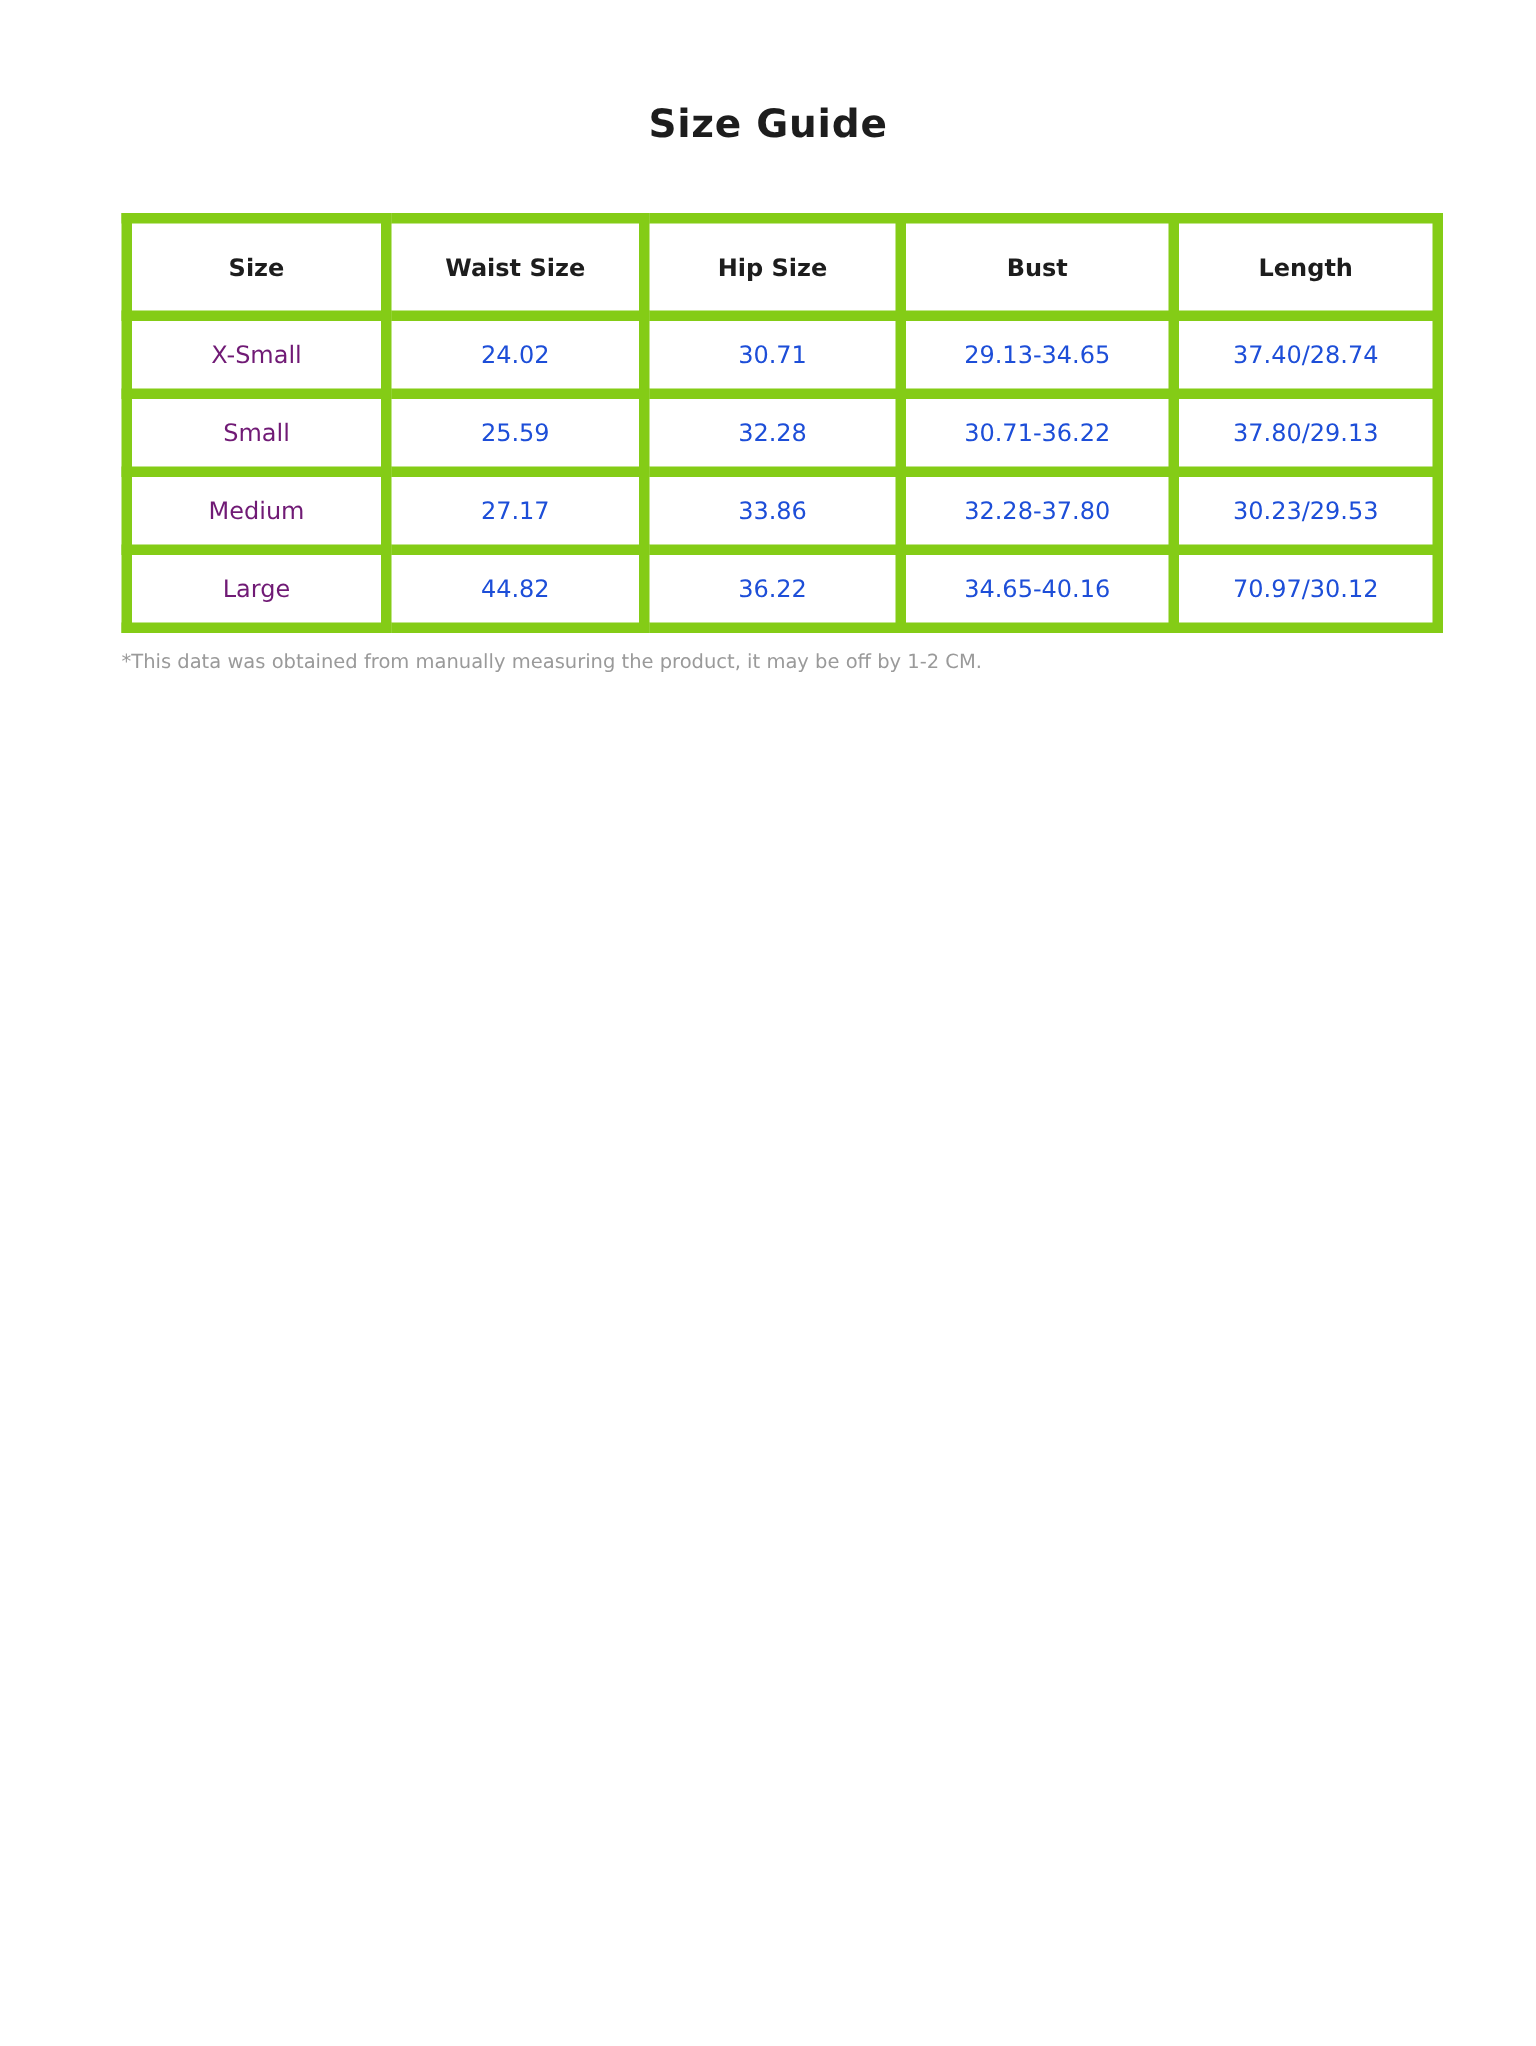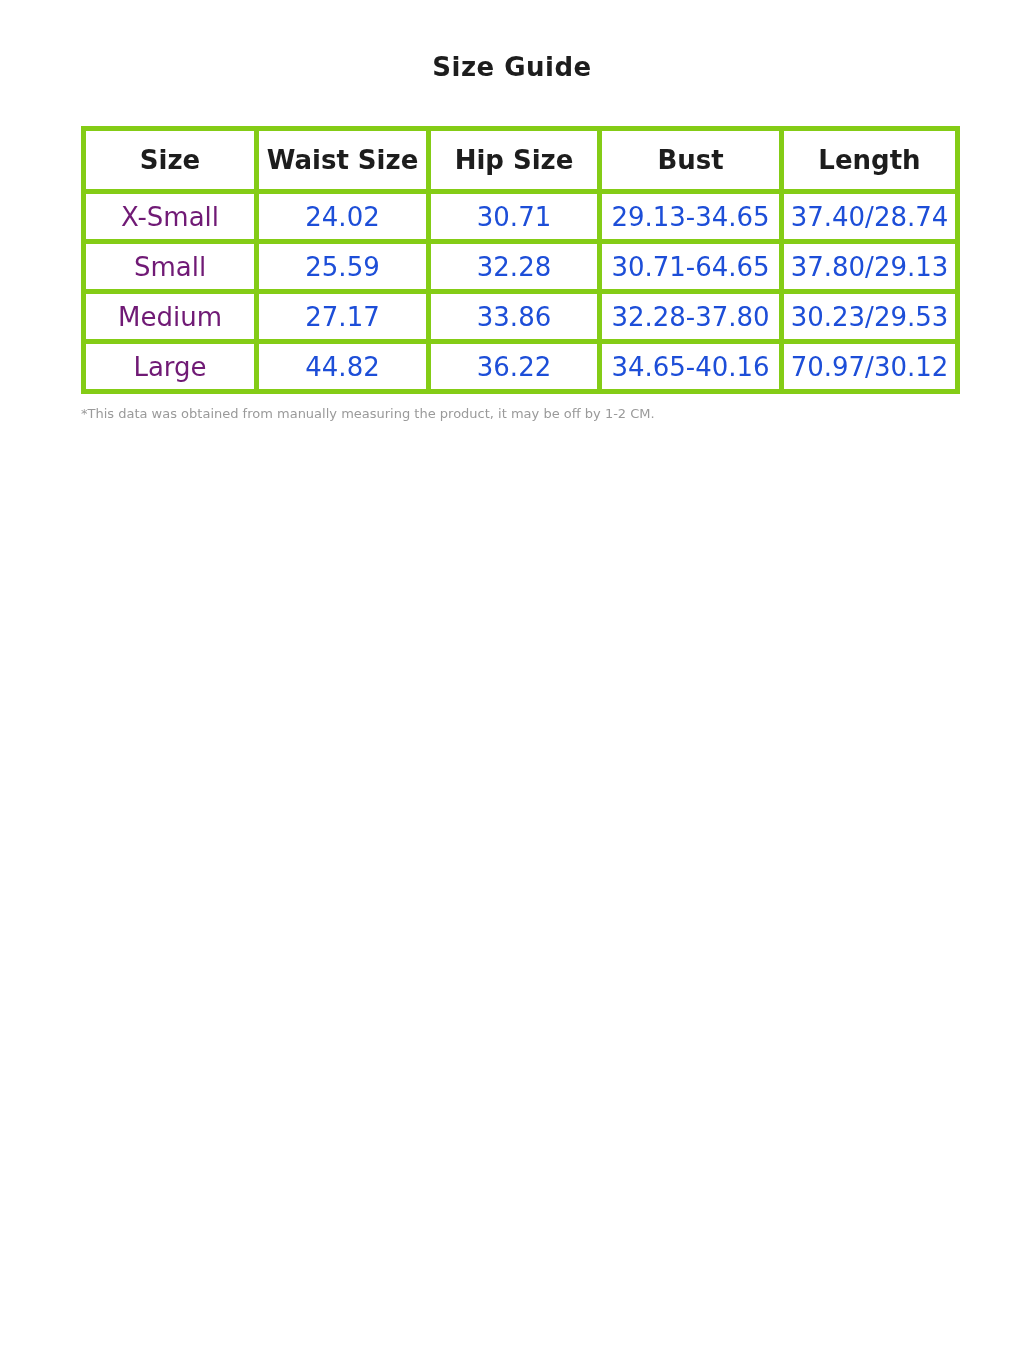--- a/index.html
+++ b/index.html
@@ -8,21 +8,21 @@
     background: #ffffff;
   }
   body {
     width: 1024px;
     height: 1364px;
     position: relative;
     font-family: "DejaVu Sans", "Liberation Sans", sans-serif;
     color: #1f1f1f;
   }
   .page-title {
-    margin: 0;
+    margin: 16px;
     padding-top: 52px;
     text-align: center;
     font-size: 26px;
     font-weight: bold;
     letter-spacing: 0.5px;
     color: #1d1d1d;
   }
   table.size-table {
     border-collapse: collapse;
     table-layout: fixed;
@@ -30,24 +30,24 @@
     margin: 44px 0 0 81px;
     background: #ffffff;
   }
   table.size-table col.c-size   { width: 173px; }
   table.size-table col.c-waist  { width: 172px; }
   table.size-table col.c-hip    { width: 171px; }
   table.size-table col.c-bust   { width: 182px; }
   table.size-table col.c-length { width: 176px; }
   table.size-table th,
   table.size-table td {
-    border: 5px solid #84cc16;
+    border: 7px solid #84cc16;
     text-align: center;
     vertical-align: middle;
-    font-size: 26px;
+    font-size: 16px;
     padding: 0;
   }
   table.size-table th {
     height: 58px;
     font-weight: bold;
     color: #1d1d1d;
   }
   table.size-table td {
     height: 45px;
     font-weight: normal;
@@ -92,21 +92,21 @@
         <td>X-Small</td>
         <td>24.02</td>
         <td>30.71</td>
         <td>29.13-34.65</td>
         <td>37.40/28.74</td>
       </tr>
       <tr>
         <td>Small</td>
         <td>25.59</td>
         <td>32.28</td>
-        <td>30.71-64.65</td>
+        <td>30.71-36.22</td>
         <td>37.80/29.13</td>
       </tr>
       <tr>
         <td>Medium</td>
         <td>27.17</td>
         <td>33.86</td>
         <td>32.28-37.80</td>
         <td>30.23/29.53</td>
       </tr>
       <tr>

